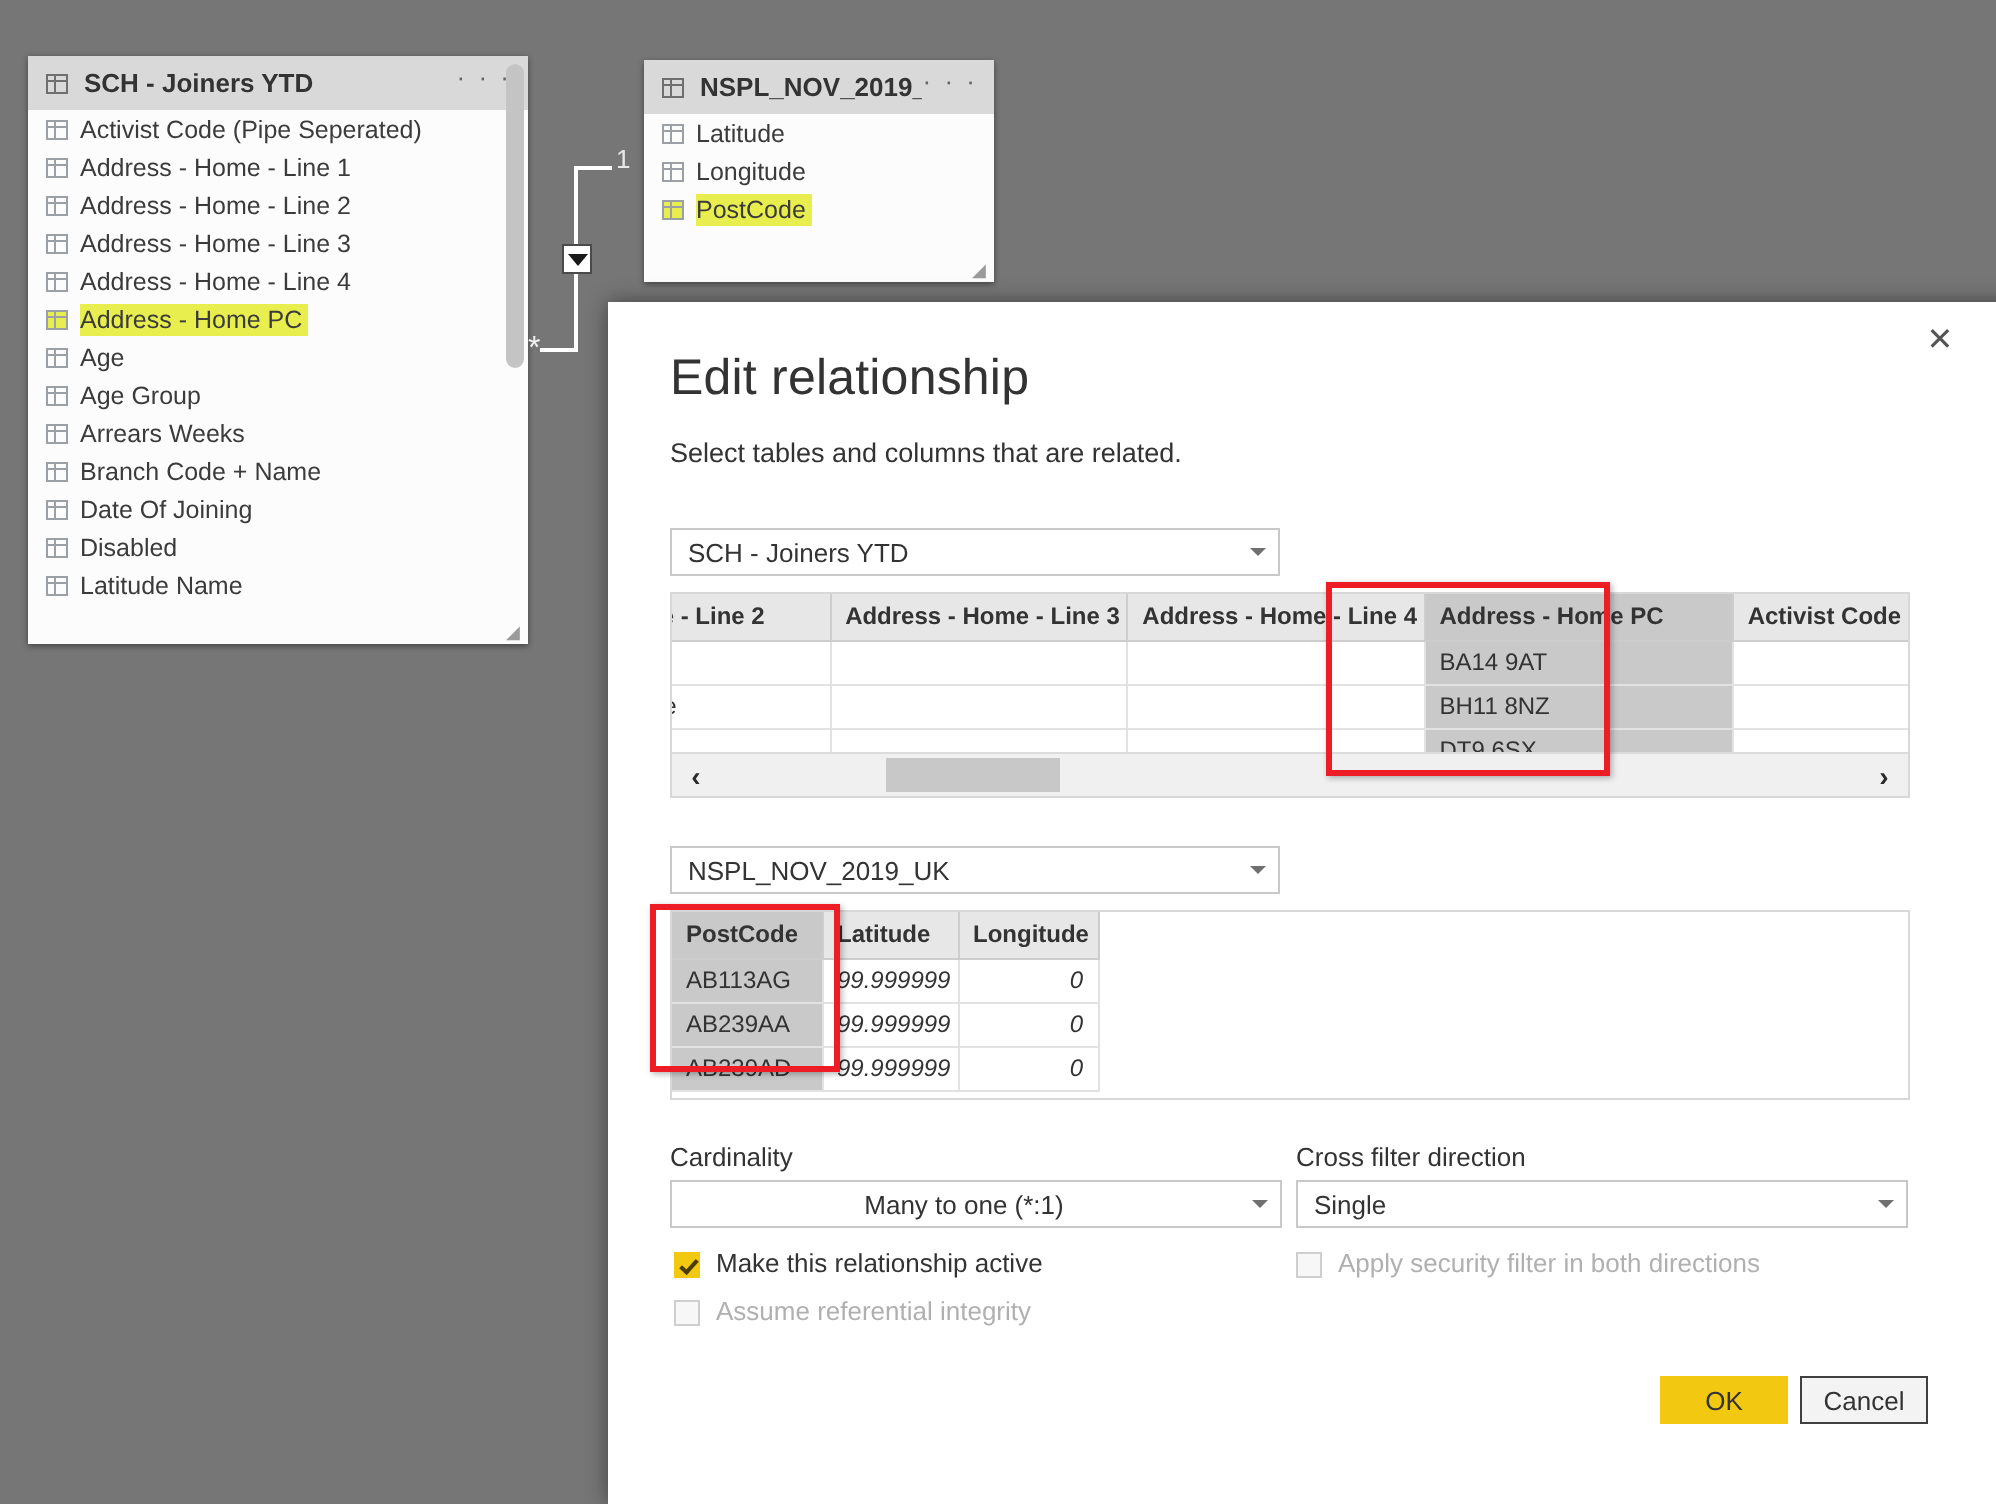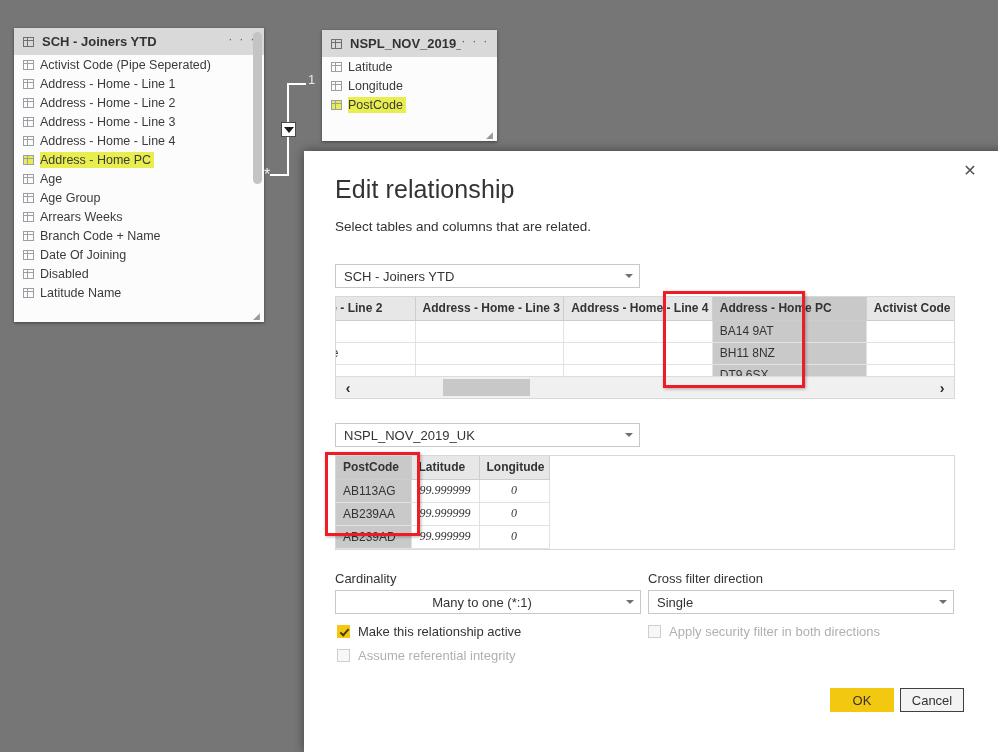--- a/index.html
+++ b/index.html
@@ -235,21 +235,21 @@
     color: #333333;
     padding: 3px 7px 4px 7px;
     border-right: 1px solid #e2e2e2;
     border-bottom: 1px solid #e2e2e2;
     white-space: nowrap;
     height: 19px;
     box-sizing: border-box;
     background: #ffffff;
   }
   table.pv th.sel, table.pv td.sel { background: #c9c9c9; }
-  table.pv td.num { text-align: center; font-style: italic; font-family: Liberation Serif, serif; }
+  table.pv td.num { text-align: right; font-style: italic; }
 
   .hscroll {
     position: absolute;
     left: 0; right: 0; bottom: 0;
     height: 22px;
     background: #f0f0f0;
     border-top: 1px solid #dcdcdc;
     display: flex;
     align-items: center;
     box-sizing: border-box;
@@ -279,21 +279,21 @@
 
   
   .opt-label {
     position: absolute;
     font-size: 13px;
     color: #333333;
   }
   .chk-row {
     position: absolute;
     display: flex;
-    align-items: center;
+    align-items: flex-end;
     font-size: 13px;
   }
   .chk {
     width: 13px; height: 13px;
     box-sizing: border-box;
     border: 1px solid #9b9b9b;
     background: #ffffff;
     margin-right: 8px;
     flex: none;
     position: relative;

